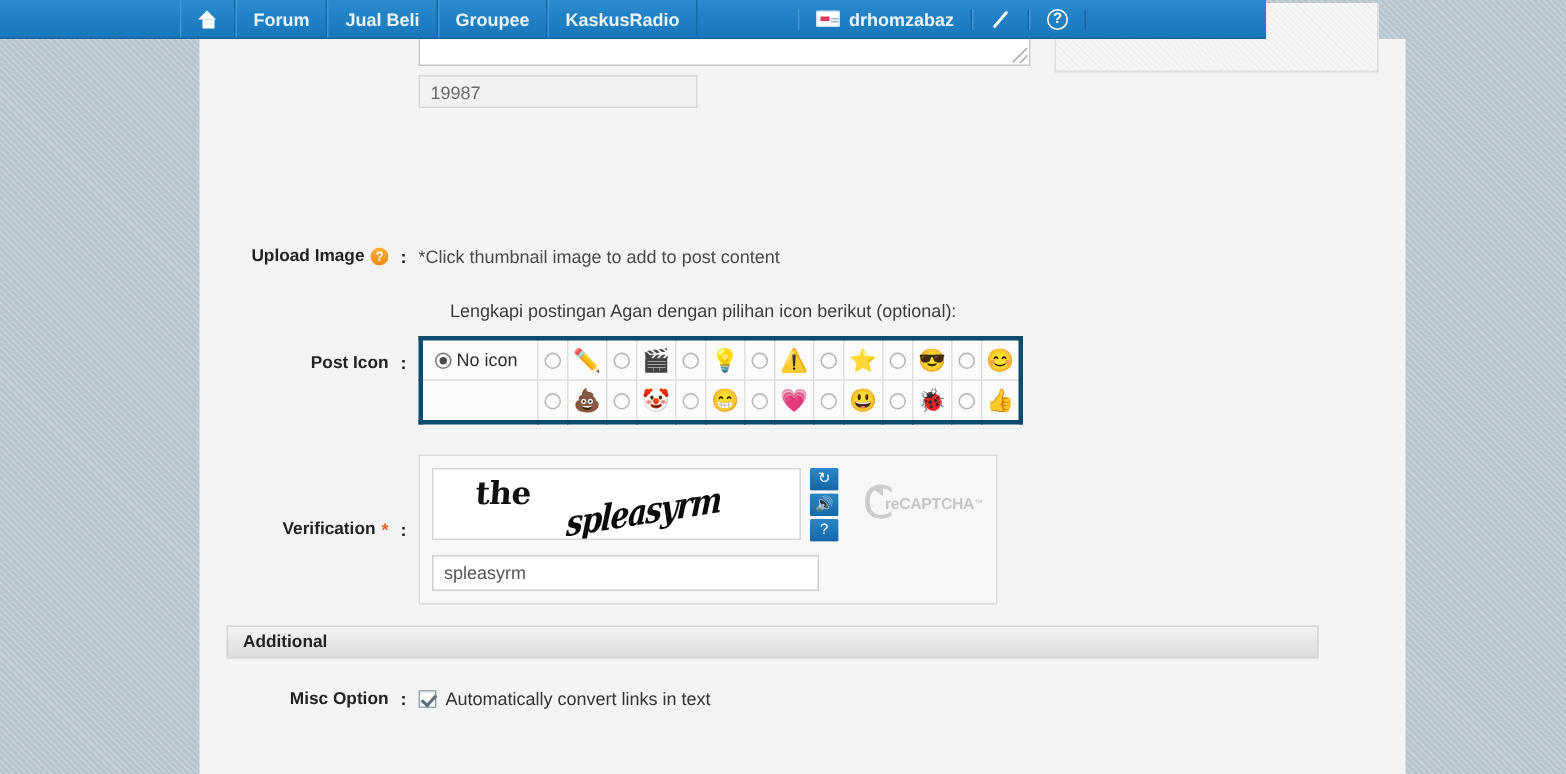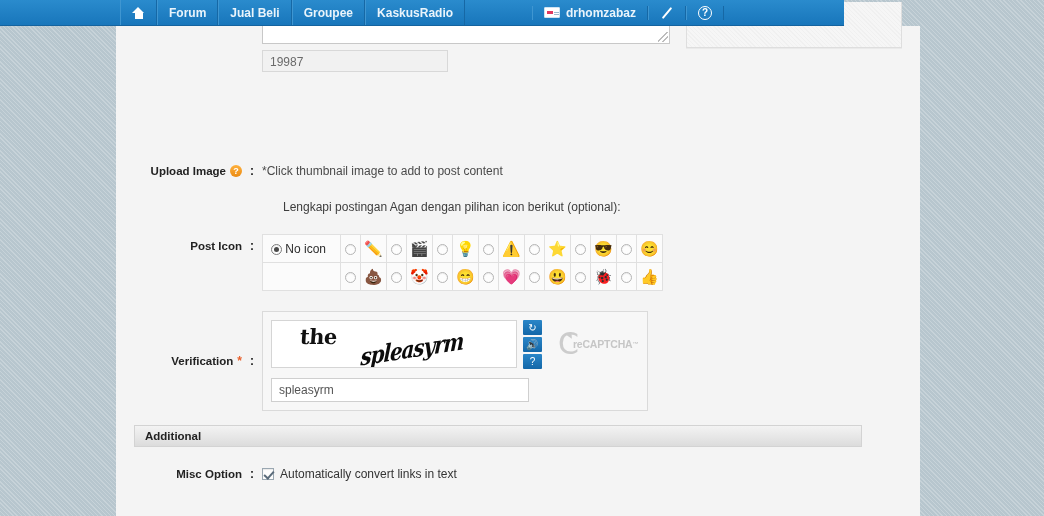--- a/index.html
+++ b/index.html
@@ -59,21 +59,21 @@
     background:#ffffff; transform:rotate(40deg); border-radius:1px;
   }
   .help-ico{
     width:14px; height:14px; border-radius:50%; border:1.6px solid #ffffff;
     color:#ffffff; font-size:10px; font-weight:bold; line-height:11px; text-align:center;
     display:block;
   }
 
   
   .page{
-    position:absolute; top:26px; left:116px; width:804px; height:490px;
+    position:absolute; top:26px; left:133px; width:804px; height:490px;
     background:#f4f4f4;
     z-index:5;
   }
 
   
   .top-area{ position:relative; height:62px; }
   .main-textarea{
     position:absolute; left:146px; top:-24px; width:408px; height:42px;
     background:#ffffff; border:1px solid #c8c8c8; border-top:none;
   }
@@ -125,22 +125,22 @@
     background-image:linear-gradient(to bottom,#fafafa,#e3e3e3);
     border:1px solid #9b9b9b; border-radius:2px;
     font-size:11.5px; color:#1a1a1a; padding:2px 7px; cursor:pointer;
     font-family:"Liberation Sans", sans-serif;
   }
   .file-name{ font-size:12px; color:#3a3a3a; }
 
   
   .icon-intro{ font-size:12px; color:#3d3d3d;margin-left:21px; }
   .icon-table{
-    margin-top:20px; border-collapse:collapse; background:#fbfbfb;
-    border:1px solid #0c4a6e;
+    margin-top:10px; border-collapse:collapse; background:#fbfbfb;
+    border:3px solid #0c4a6e;
   }
   .icon-table td{
     border:1px solid #e0e0e0; height:28px; padding:0 5px; text-align:center;
     vertical-align:middle;
   }
   .icon-table td.noicon{
     width:78px; text-align:left; padding-left:8px; white-space:nowrap; font-size:12px; color:#2d2d2d;
   }
   .icon-table td.radio-cell{ width:20px; padding:0 3px; }
   .icon-table td.glyph-cell{ width:26px; padding:0 2px; font-size:15px; line-height:1; }

